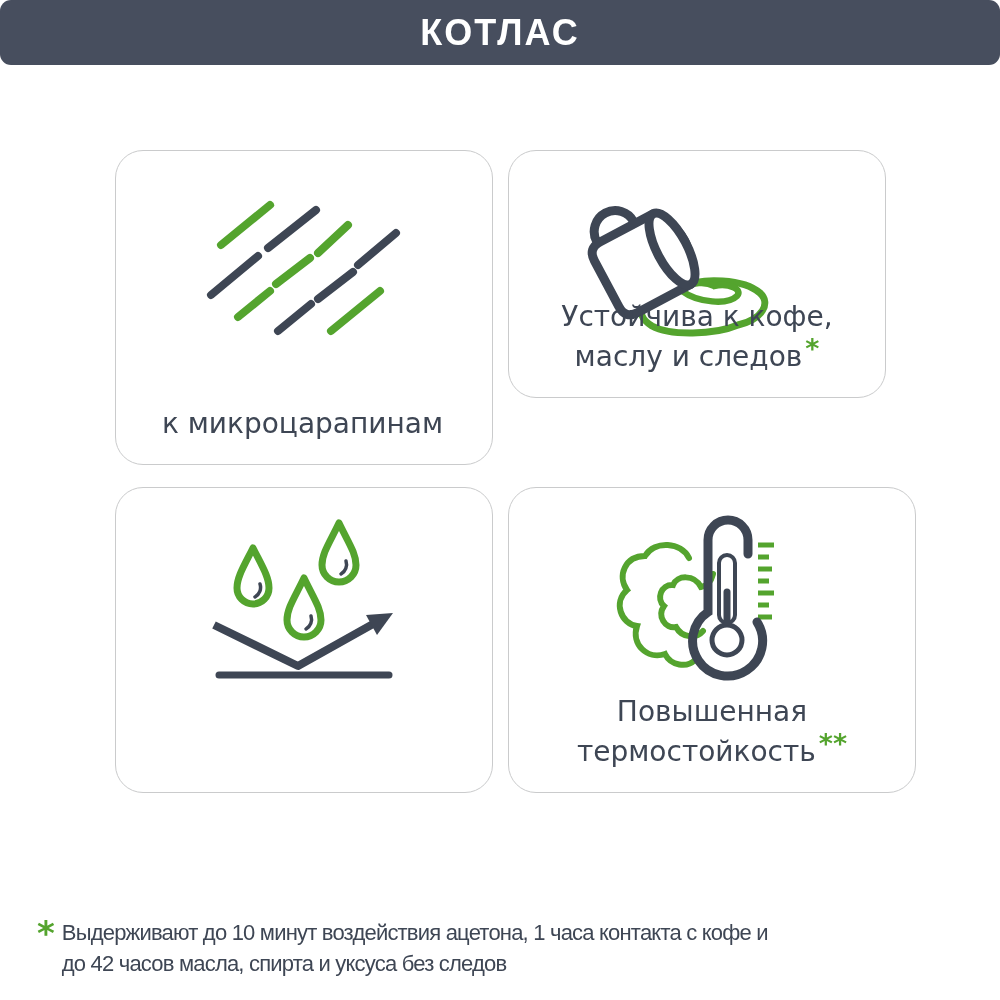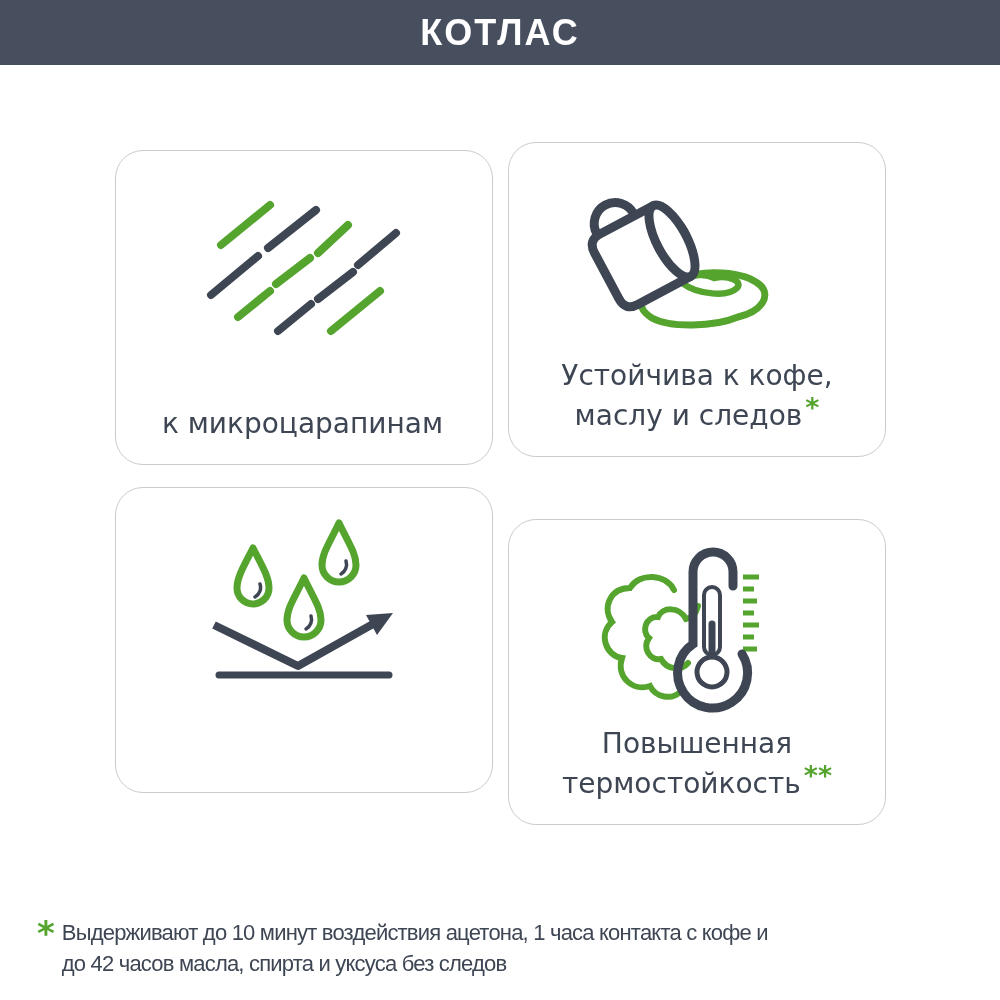--- a/index.html
+++ b/index.html
@@ -5,29 +5,29 @@
   :root{
     --green:#54a42e;
     --dark:#3e4654;
     --header-bg:#474e5e;
     --card-border:#cacbcc;
   }
   html,body{margin:0;padding:0;background:#fff;}
   .page{position:relative;width:1000px;height:1000px;background:#fff;overflow:hidden;
         font-family:"DejaVu Sans","Liberation Sans",sans-serif;color:var(--dark);}
   .header{position:absolute;left:0;top:0;width:1000px;height:65px;background:var(--header-bg);
-          display:flex;align-items:center;justify-content:center;}
+          display:flex;align-items:center;justify-content:center;border-radius:11px;}
   .header .title{color:#ffffff;font-family:"Liberation Sans",sans-serif;font-weight:bold;
           font-size:36px;letter-spacing:2px;}
   .card{position:absolute;background:#fff;border:1px solid var(--card-border);border-radius:28px;
         box-sizing:border-box;}
   .card1{left:115px;top:150px;width:378px;height:315px;}
-  .card2{left:508px;top:142px;width:378px;height:315px;}
+  .card2{left:508px;top:150px;width:378px;height:248px;}
   .card3{left:115px;top:487px;width:378px;height:306px;}
-  .card4{left:508px;top:487px;width:378px;height:306px;margin-top:32px;}
+  .card4{left:508px;top:487px;width:408px;height:306px;}
   .icon-wrap{display:flex;justify-content:center;}
   .card1 .icon-wrap{margin-top:48px;}
   .card2 .icon-wrap{margin-top:38px;}
   .card3 .icon-wrap{margin-top:30px;}
   .card4 .icon-wrap{margin-top:24px;}
   .label{position:absolute;left:0;right:0;bottom:20px;text-align:center;
          font-size:28px;line-height:40px;color:var(--dark);}
   .card3 .label{bottom:28px;}
   .label .line{white-space:nowrap;}
   .ast{color:var(--green);font-weight:bold;position:relative;top:-8px;margin-left:3px;font-size:27px;}

